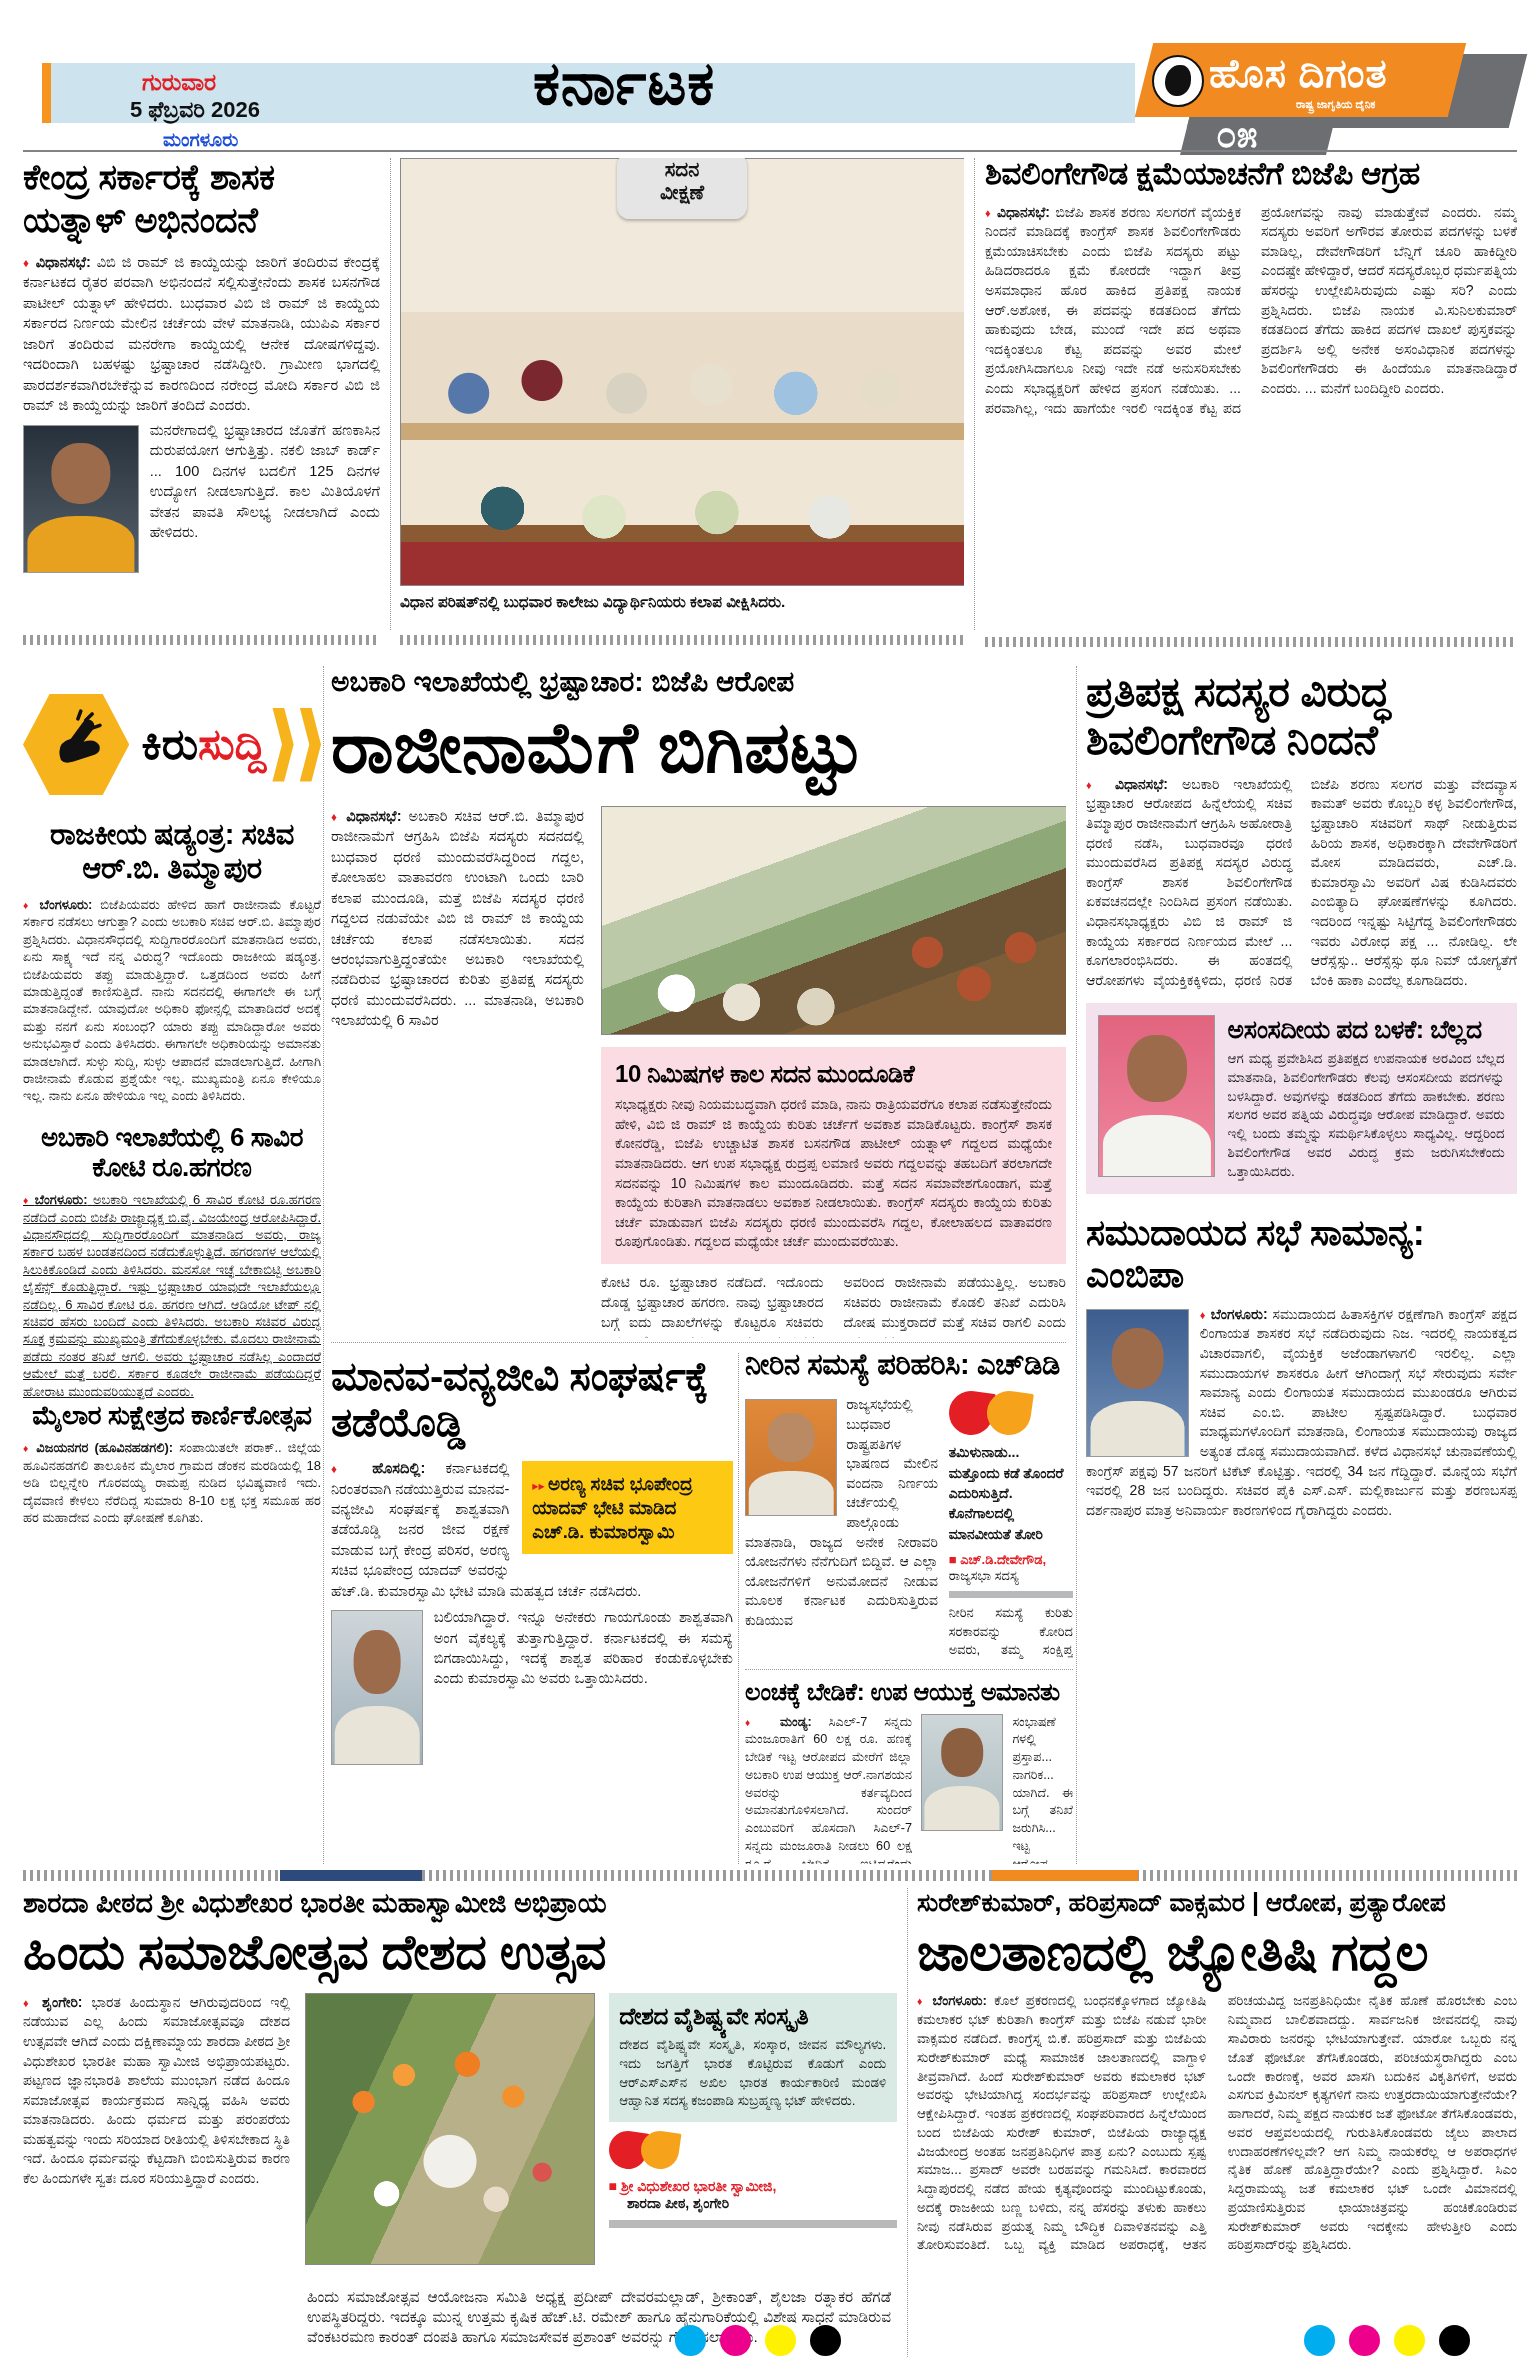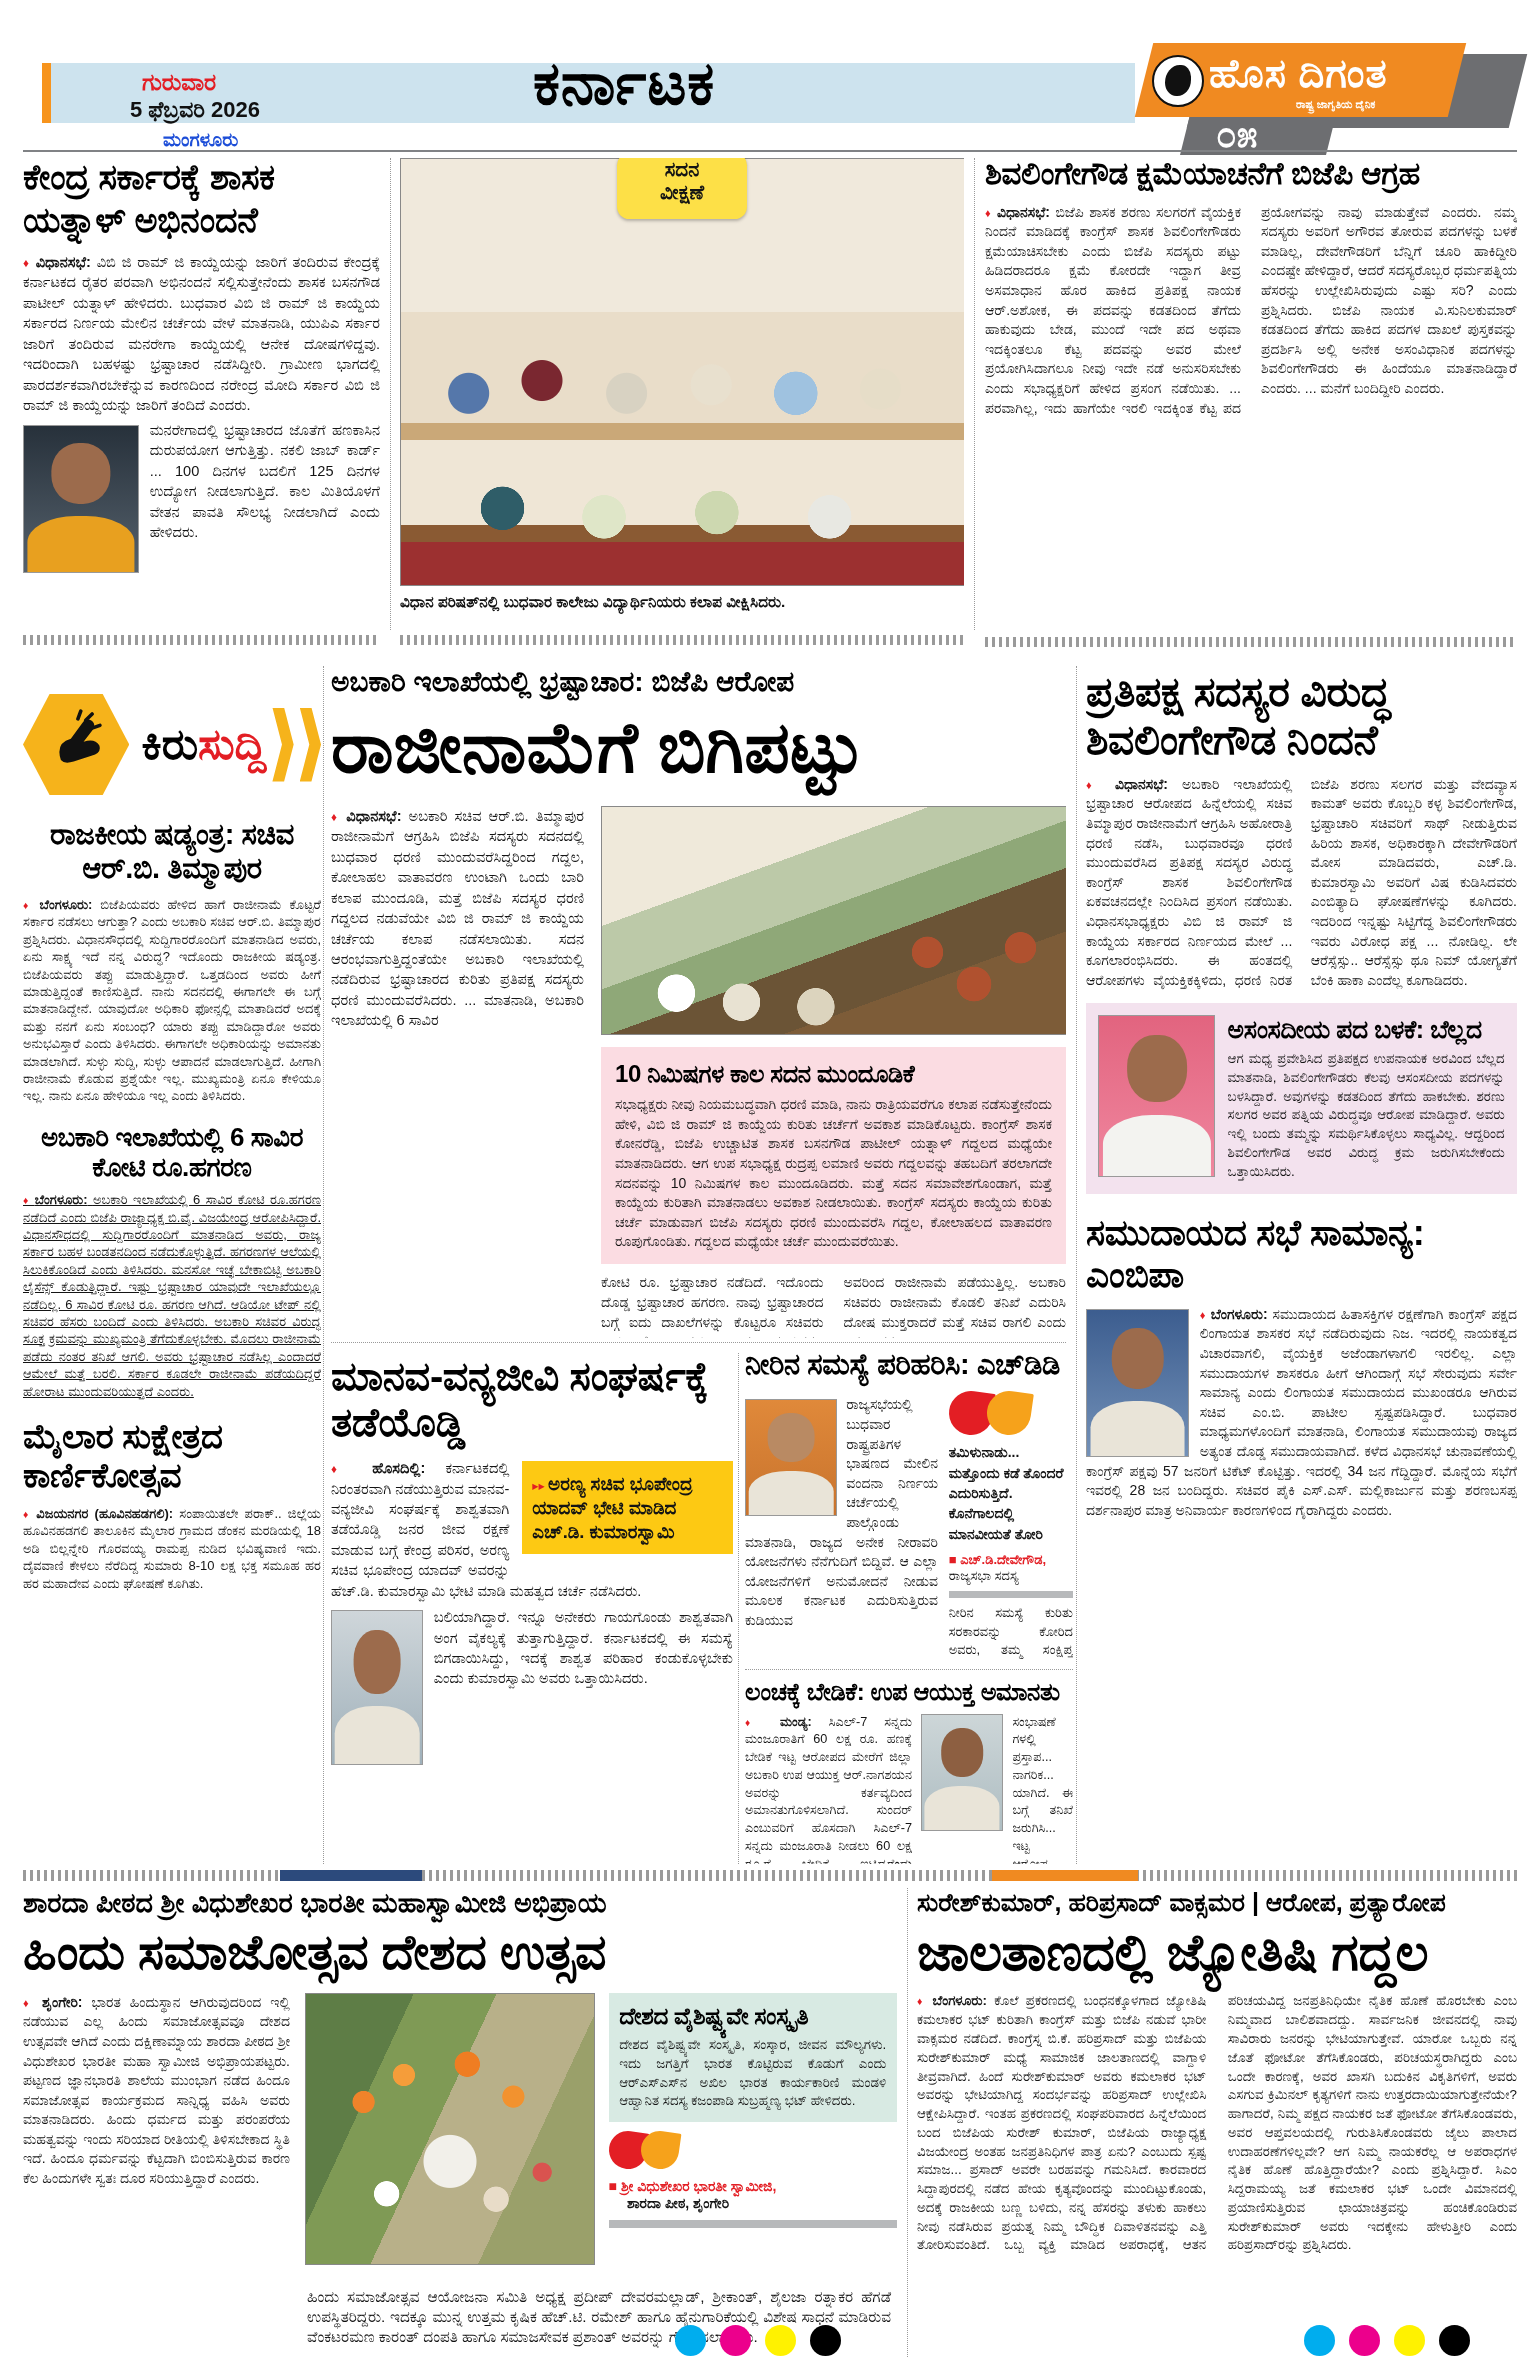--- a/index.html
+++ b/index.html
@@ -92,21 +92,21 @@
            radial-gradient(circle at 25% 52%, #7a2730 0 20px, transparent 21px),
            radial-gradient(circle at 40% 55%, #d8d2c2 0 20px, transparent 21px),
            radial-gradient(circle at 55% 53%, #e8e0ce 0 20px, transparent 21px),
            radial-gradient(circle at 70% 55%, #9fc2e0 0 21.5px, transparent 22px),
            radial-gradient(circle at 85% 54%, #e6ddc8 0 20px, transparent 21px),
            radial-gradient(circle at 18% 82%, #2f5d68 0 21.5px, transparent 22px),
            radial-gradient(circle at 36% 84%, #dfe6c8 0 21.5px, transparent 22px),
            radial-gradient(circle at 56% 83%, #cdd8b0 0 21.5px, transparent 22px),
            radial-gradient(circle at 76% 84%, #e8e8e2 0 21.5px, transparent 22px),
            linear-gradient(#f0e9dc 0 36%, #e9ddc9 36% 62%, #caa878 62% 66%, #efe6d6 66% 86%, #8a5a33 86% 90%, #9c3030 90% 100%);"></div>
-    <div class="abs" style="left:217px;top:-4.6px;width:130px;height:61px;background:#fde047;border-radius:12.3px;text-align:center;padding-top:4.6px;box-shadow:0 1.5px 3.1px rgba(0,0,0,.25);">
+    <div class="abs" style="left:217px;top:-4.6px;width:130px;height:61px;background:#e5e5e5;border-radius:12.3px;text-align:center;padding-top:4.6px;box-shadow:0 1.5px 3.1px rgba(0,0,0,.25);">
       <div style="font-size:20px;font-weight:800;">ಸದನ</div>
       <div style="font-size:20px;font-weight:800;">ವೀಕ್ಷಣೆ</div>
     </div>
     <div class="cap" style="margin-top:6.1px;font-weight:600;">ವಿಧಾನ ಪರಿಷತ್‌ನಲ್ಲಿ ಬುಧವಾರ ಕಾಲೇಜು ವಿದ್ಯಾರ್ಥಿನಿಯರು ಕಲಾಪ ವೀಕ್ಷಿಸಿದರು.</div>
   </div>
 
   <div class="art" style="left:985px;top:156px;width:532px;height:475px;">
     <div class="hl" style="font-size:31px;">ಶಿವಲಿಂಗೇಗೌಡ ಕ್ಷಮೆಯಾಚನೆಗೆ ಬಿಜೆಪಿ ಆಗ್ರಹ</div>
     <div class="cols2 body" style="margin-top:10.7px;font-size:14px;">
       <span class="dateline">ವಿಧಾನಸಭೆ:</span>
@@ -139,21 +139,21 @@
     <div class="hl" style="font-size:29px;text-align:center;margin-top:23px;">ರಾಜಕೀಯ ಷಡ್ಯಂತ್ರ: ಸಚಿವ ಆರ್.ಬಿ. ತಿಮ್ಮಾಪುರ</div>
     <div class="body sm" style="margin-top:10.7px;">
       <span class="dateline">ಬೆಂಗಳೂರು:</span>
       <span>ಬಿಜೆಪಿಯವರು ಹೇಳಿದ ಹಾಗೆ ರಾಜೀನಾಮೆ ಕೊಟ್ಟರೆ ಸರ್ಕಾರ ನಡೆಸಲು ಆಗುತ್ತಾ? ಎಂದು ಅಬಕಾರಿ ಸಚಿವ ಆರ್.ಬಿ. ತಿಮ್ಮಾಪುರ ಪ್ರಶ್ನಿಸಿದರು. ವಿಧಾನಸೌಧದಲ್ಲಿ ಸುದ್ದಿಗಾರರೊಂದಿಗೆ ಮಾತನಾಡಿದ ಅವರು, ಏನು ಸಾಕ್ಷ್ಯ ಇದೆ ನನ್ನ ವಿರುದ್ಧ? ಇದೊಂದು ರಾಜಕೀಯ ಷಡ್ಯಂತ್ರ. ಬಿಜೆಪಿಯವರು ತಪ್ಪು ಮಾಡುತ್ತಿದ್ದಾರೆ. ಒತ್ತಡದಿಂದ ಅವರು ಹೀಗೆ ಮಾಡುತ್ತಿದ್ದಂತೆ ಕಾಣಿಸುತ್ತಿದೆ. ನಾನು ಸದನದಲ್ಲಿ ಈಗಾಗಲೇ ಈ ಬಗ್ಗೆ ಮಾತನಾಡಿದ್ದೇನೆ. ಯಾವುದೋ ಅಧಿಕಾರಿ ಫೋನ್ಸಲ್ಲಿ ಮಾತಾಡಿದರೆ ಅದಕ್ಕೆ ಮತ್ತು ನನಗೆ ಏನು ಸಂಬಂಧ? ಯಾರು ತಪ್ಪು ಮಾಡಿದ್ದಾರೋ ಅವರು ಅನುಭವಿಸ್ತಾರೆ ಎಂದು ತಿಳಿಸಿದರು. ಈಗಾಗಲೇ ಅಧಿಕಾರಿಯನ್ನು ಅಮಾನತು ಮಾಡಲಾಗಿದೆ. ಸುಳ್ಳು ಸುದ್ದಿ, ಸುಳ್ಳು ಆಪಾದನೆ ಮಾಡಲಾಗುತ್ತಿದೆ. ಹೀಗಾಗಿ ರಾಜೀನಾಮೆ ಕೊಡುವ ಪ್ರಶ್ನೆಯೇ ಇಲ್ಲ. ಮುಖ್ಯಮಂತ್ರಿ ಏನೂ ಕೇಳಿಯೂ ಇಲ್ಲ. ನಾನು ಏನೂ ಹೇಳಿಯೂ ಇಲ್ಲ ಎಂದು ತಿಳಿಸಿದರು.</span>
     </div>
     <div class="hl" style="font-size:26px;text-align:center;margin-top:17px;">ಅಬಕಾರಿ ಇಲಾಖೆಯಲ್ಲಿ 6 ಸಾವಿರ ಕೋಟಿ ರೂ.ಹಗರಣ</div>
     <div class="body sm" style="margin-top:9px;text-decoration:underline;">
       <span class="dateline">ಬೆಂಗಳೂರು:</span>
       <span>ಅಬಕಾರಿ ಇಲಾಖೆಯಲ್ಲಿ 6 ಸಾವಿರ ಕೋಟಿ ರೂ.ಹಗರಣ ನಡೆದಿದೆ ಎಂದು ಬಿಜೆಪಿ ರಾಜ್ಯಾಧ್ಯಕ್ಷ ಬಿ.ವೈ. ವಿಜಯೇಂದ್ರ ಆರೋಪಿಸಿದ್ದಾರೆ. ವಿಧಾನಸೌಧದಲ್ಲಿ ಸುದ್ದಿಗಾರರೊಂದಿಗೆ ಮಾತನಾಡಿದ ಅವರು, ರಾಜ್ಯ ಸರ್ಕಾರ ಬಹಳ ಬಂಡತನದಿಂದ ನಡೆದುಕೊಳ್ಳುತ್ತಿದೆ. ಹಗರಣಗಳ ಆಲೆಯಲ್ಲಿ ಸಿಲುಕಿಕೊಂಡಿದೆ ಎಂದು ತಿಳಿಸಿದರು. ಮನಸೋ ಇಚ್ಛೆ ಬೇಕಾಬಿಟ್ಟಿ ಅಬಕಾರಿ ಲೈಸೆನ್ಸ್ ಕೊಡುತ್ತಿದ್ದಾರೆ. ಇಷ್ಟು ಭ್ರಷ್ಟಾಚಾರ ಯಾವುದೇ ಇಲಾಖೆಯಲ್ಲೂ ನಡೆದಿಲ್ಲ. 6 ಸಾವಿರ ಕೋಟಿ ರೂ. ಹಗರಣ ಆಗಿದೆ. ಆಡಿಯೋ ಟೇಪ್ ನಲ್ಲಿ ಸಚಿವರ ಹೆಸರು ಬಂದಿದೆ ಎಂದು ತಿಳಿಸಿದರು. ಅಬಕಾರಿ ಸಚಿವರ ವಿರುದ್ಧ ಸೂಕ್ತ ಕ್ರಮವನ್ನು ಮುಖ್ಯಮಂತ್ರಿ ತೆಗೆದುಕೊಳ್ಳಬೇಕು. ಮೊದಲು ರಾಜೀನಾಮೆ ಪಡೆದು ನಂತರ ತನಿಖೆ ಆಗಲಿ. ಅವರು ಭ್ರಷ್ಟಾಚಾರ ನಡೆಸಿಲ್ಲ ಎಂದಾದರೆ ಆಮೇಲೆ ಮತ್ತೆ ಬರಲಿ. ಸರ್ಕಾರ ಕೂಡಲೇ ರಾಜೀನಾಮೆ ಪಡೆಯದಿದ್ದರೆ ಹೋರಾಟ ಮುಂದುವರಿಯುತ್ತದೆ ಎಂದರು.</span>
     </div>
-    <div class="hl" style="font-size:34px;margin-top:17px;">ಮೈಲಾರ ಸುಕ್ಷೇತ್ರದ ಕಾರ್ಣಿಕೋತ್ಸವ</div>
+    <div class="hl" style="font-size:26px;text-align:center;">ಮೈಲಾರ ಸುಕ್ಷೇತ್ರದ ಕಾರ್ಣಿಕೋತ್ಸವ</div>
     <div class="body sm" style="margin-top:9.2px;">
       <span class="dateline">ವಿಜಯನಗರ (ಹೂವಿನಹಡಗಲಿ):</span>
       <span>ಸಂಪಾಯಿತಲೇ ಪರಾಕ್.. ಜಿಲ್ಲೆಯ ಹೂವಿನಹಡಗಲಿ ತಾಲೂಕಿನ ಮೈಲಾರ ಗ್ರಾಮದ ಡೆಂಕನ ಮರಡಿಯಲ್ಲಿ 18 ಅಡಿ ಬಿಲ್ಲನ್ನೇರಿ ಗೊರವಯ್ಯ ರಾಮಪ್ಪ ನುಡಿದ ಭವಿಷ್ಯವಾಣಿ ಇದು. ದೈವವಾಣಿ ಕೇಳಲು ನೆರೆದಿದ್ದ ಸುಮಾರು 8-10 ಲಕ್ಷ ಭಕ್ತ ಸಮೂಹ ಹರ ಹರ ಮಹಾದೇವ ಎಂದು ಘೋಷಣೆ ಕೂಗಿತು.</span>
     </div>
   </div>
 
   <div class="art" style="left:331px;top:666px;width:735px;height:672px;">
     <div class="kick" style="font-size:28px;">ಅಬಕಾರಿ ಇಲಾಖೆಯಲ್ಲಿ ಭ್ರಷ್ಟಾಚಾರ: ಬಿಜೆಪಿ ಆರೋಪ</div>
     <div class="hl" style="font-size:71px;margin-top:7.7px;letter-spacing:0;">ರಾಜೀನಾಮೆಗೆ ಬಿಗಿಪಟ್ಟು</div>
     <div style="display:flex;gap:17px;margin-top:17px;">

